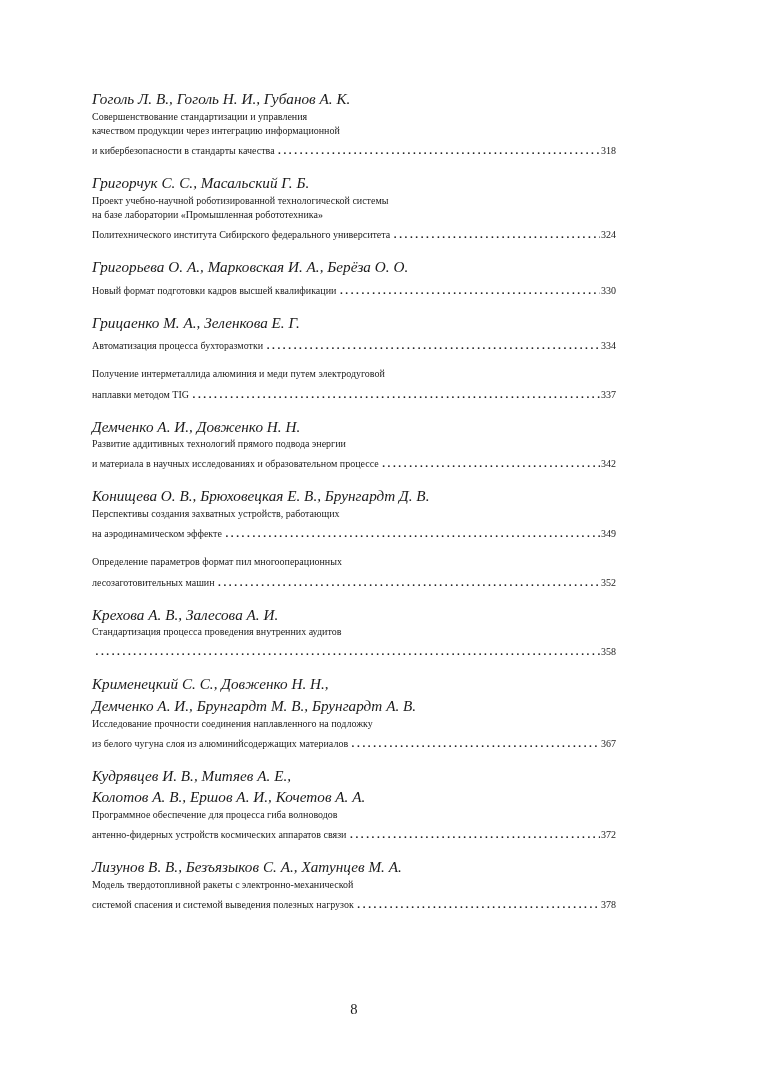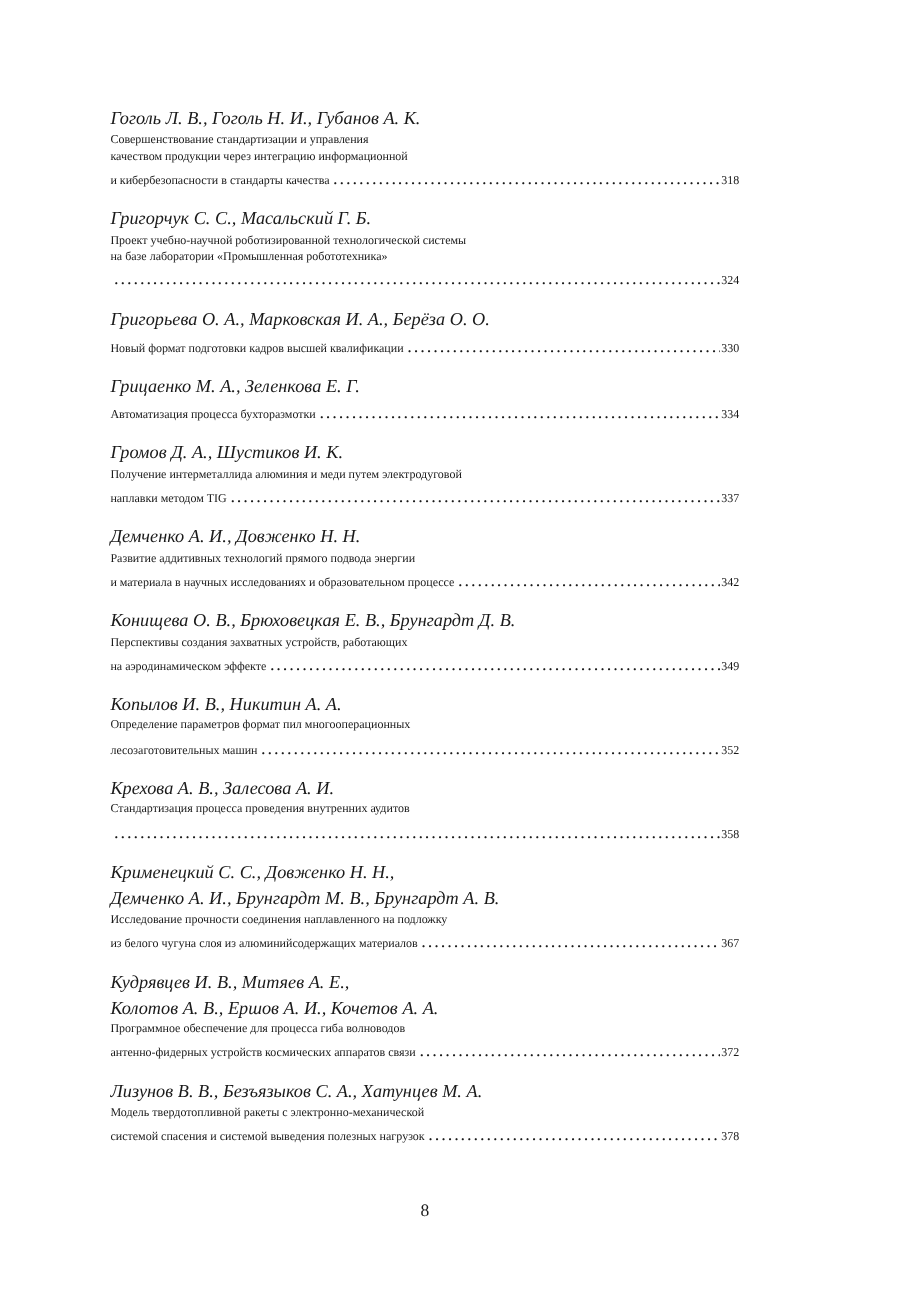--- a/index.html
+++ b/index.html
@@ -105,20 +105,21 @@
         </div>
       </div>
       <div class="entry">
         <div class="authors">
           <span class="line">Григорчук С. С., Масальский Г. Б.</span>
         </div>
         <div class="title-block">
           <span class="title-line">Проект учебно-научной роботизированной технологической системы</span>
           <span class="title-line">на базе лаборатории «Промышленная робототехника»</span>
           <div class="leader-line">
+            <span class="txt">Политехнического института Сибирского федерального университета</span>
             <span class="dots"></span>
             <span class="pg">324</span>
           </div>
         </div>
       </div>
       <div class="entry">
         <div class="authors">
           <span class="line">Григорьева О. А., Марковская И. А., Берёза О. О.</span>
         </div>
         <div class="title-block">
@@ -135,23 +136,20 @@
         </div>
         <div class="title-block">
           <div class="leader-line">
             <span class="txt">Автоматизация процесса бухторазмотки</span>
             <span class="dots"></span>
             <span class="pg">334</span>
           </div>
         </div>
       </div>
       <div class="entry">
-        <div class="authors">
-          <span class="line">Громов Д. А., Шустиков И. К.</span>
-        </div>
         <div class="title-block">
           <span class="title-line">Получение интерметаллида алюминия и меди путем электродуговой</span>
           <div class="leader-line">
             <span class="txt">наплавки методом TIG</span>
             <span class="dots"></span>
             <span class="pg">337</span>
           </div>
         </div>
       </div>
       <div class="entry">
@@ -174,23 +172,20 @@
         <div class="title-block">
           <span class="title-line">Перспективы создания захватных устройств, работающих</span>
           <div class="leader-line">
             <span class="txt">на аэродинамическом эффекте</span>
             <span class="dots"></span>
             <span class="pg">349</span>
           </div>
         </div>
       </div>
       <div class="entry">
-        <div class="authors">
-          <span class="line">Копылов И. В., Никитин А. А.</span>
-        </div>
         <div class="title-block">
           <span class="title-line">Определение параметров формат пил многооперационных</span>
           <div class="leader-line">
             <span class="txt">лесозаготовительных машин</span>
             <span class="dots"></span>
             <span class="pg">352</span>
           </div>
         </div>
       </div>
       <div class="entry">

